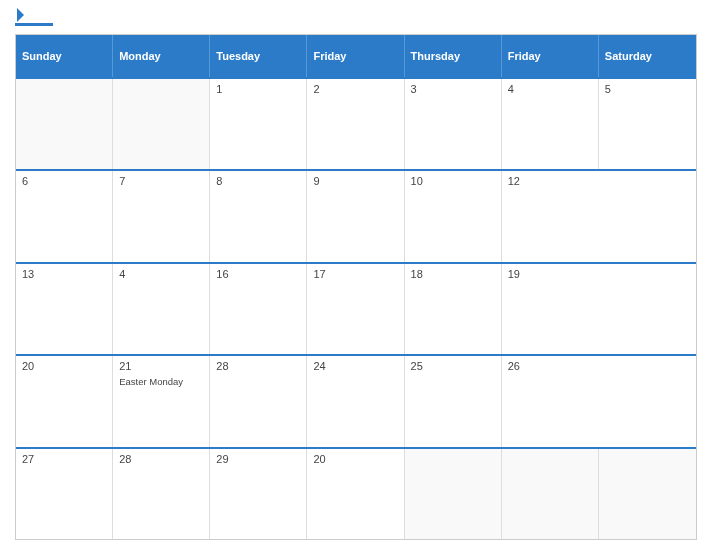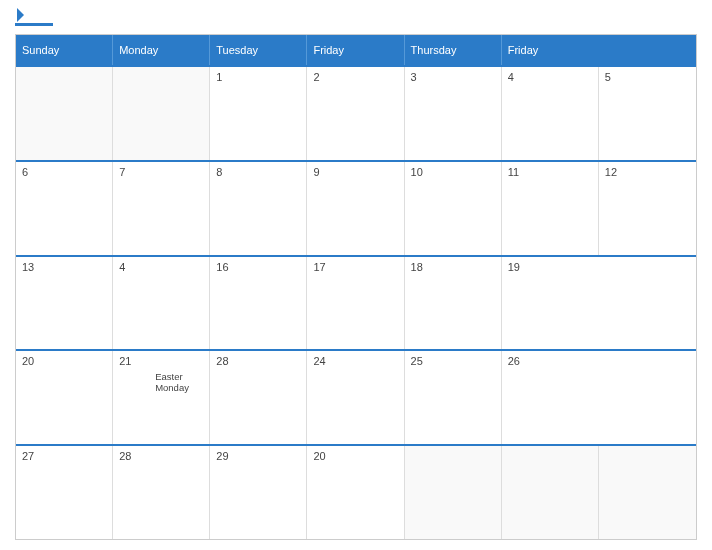--- a/index.html
+++ b/index.html
@@ -93,23 +93,23 @@
 
     .cal-header-row {
       display: grid;
       grid-template-columns: repeat(7, 1fr);
       background: #2b7bc8;
     }
 
     .cal-header-cell {
       color: #fff;
       font-size: 11px;
-      padding: 9px 6px;
+      padding: 15px 6px;
       border-right: 1px solid #5599d8;
-      font-weight: normal;
+      font-weight: bold;
     }
 
     .cal-header-cell:last-child {
       border-right: none;
     }
 
     .cal-week {
       display: grid;
       grid-template-columns: repeat(7, 1fr);
       flex: 1;
@@ -137,21 +137,20 @@
     .day-number {
       font-size: 11px;
       color: #444;
       margin-bottom: 2px;
     }
 
     .holiday-label {
       font-size: 9.5px;
       color: #444;
       margin-top: 2px;
-      margin-left: 36px;
     }
 
     .cal-weeks-container {
       display: flex;
       flex-direction: column;
       flex: 1;
     }
   </style>
 </head>
 <body>
@@ -174,20 +173,21 @@
 
   <div class="calendar">
     <div class="cal-header-row">
 
     <div class="cal-header-cell">Sunday</div>
         <div class="cal-header-cell">Monday</div>
         <div class="cal-header-cell">Tuesday</div>
         <div class="cal-header-cell">Friday</div>
         <div class="cal-header-cell">Thursday</div>
         <div class="cal-header-cell">Friday</div>
+        <div class="cal-header-cell">Saturday</div>
       </div>
     <div class="cal-weeks-container">
 
     <div class="cal-week">
           <div class="cal-cell empty"></div>
           <div class="cal-cell empty"></div>
           <div class="cal-cell">
             <div class="day-number">1</div>
           </div>
           <div class="cal-cell">
@@ -211,23 +211,20 @@
             <div class="day-number">7</div>
           </div>
           <div class="cal-cell">
             <div class="day-number">8</div>
           </div>
           <div class="cal-cell">
             <div class="day-number">9</div>
           </div>
           <div class="cal-cell">
             <div class="day-number">10</div>
-          </div>
-          <div class="cal-cell">
-            <div class="day-number">11</div>
           </div>
           <div class="cal-cell">
             <div class="day-number">12</div>
           </div>
         </div>
         <div class="cal-week">
           <div class="cal-cell">
             <div class="day-number">13</div>
           </div>
           <div class="cal-cell">

